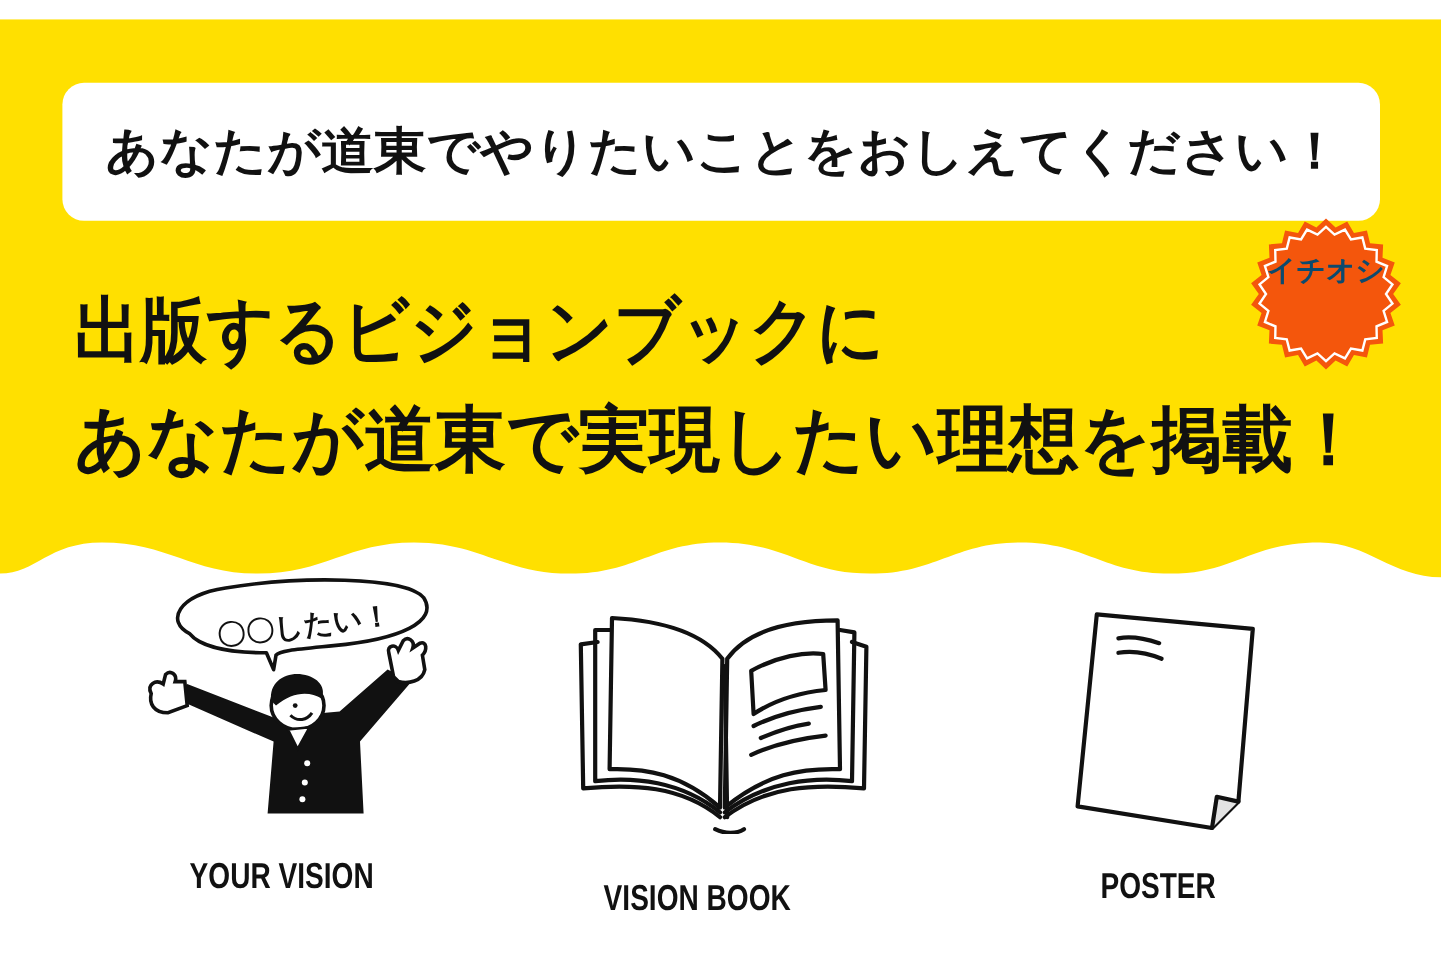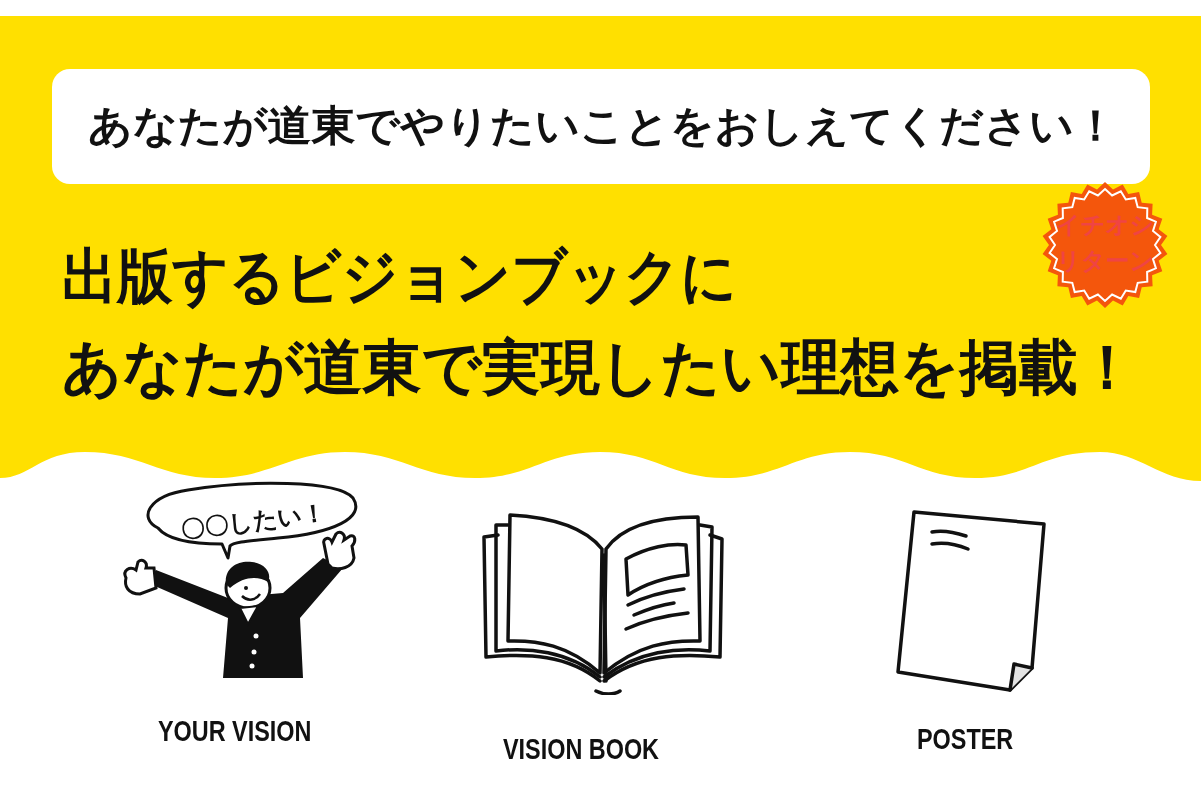--- a/index.html
+++ b/index.html
@@ -26,21 +26,21 @@
     font-size: 60px; font-weight: bold; color: #111111; line-height: 70px;
     transform-origin: left top;
   }
   .headline.l1 { top: 225px; }
   .headline.l2 { top: 316px; }
   .badge {
     position: absolute; left: 1041px; top: 165px; width: 128px; height: 128px;
   }
   .badge-text {
     position: absolute; left: 0; top: 26px; width: 128px; text-align: center;
-    color: #ef4444; font-weight: bold; font-size: 24px; line-height: 36px;
+    color: #0c4a6e; font-weight: bold; font-size: 24px; line-height: 36px;
   }
   .illus { position: absolute; }
   .label {
     position: absolute; font-family: "Liberation Sans", "DejaVu Sans", sans-serif;
     font-weight: bold; font-size: 30px; color: #111111; white-space: nowrap;
     transform-origin: left top; transform: scaleX(0.78); line-height: 34px;
   }
 </style>
 </head>
 <body>
@@ -66,21 +66,20 @@
   <div class="headline l1" id="h1" style="transform: scaleX(0.919619);">出版するビジョンブックに</div>
   <div class="headline l2" id="h2" style="transform: scaleX(0.983532);">あなたが道東で実現したい理想を掲載！</div>
 
   <div class="badge">
     <svg width="128" height="128" viewBox="0 0 128 128">
       <polygon id="burst-outer" fill="#F4560C" points="64.0,1.0 72.0,8.6 81.7,3.6 87.3,13.1 98.1,11.0 100.7,21.7 111.6,22.7 111.1,33.7 121.3,37.8 117.7,48.2 126.4,55.0 120.0,64.0 126.4,73.0 117.7,79.8 121.3,90.2 111.1,94.3 111.6,105.3 100.7,106.3 98.1,117.0 87.3,114.9 81.7,124.4 72.0,119.4 64.0,127.0 56.0,119.4 46.3,124.4 40.7,114.9 29.9,117.0 27.3,106.3 16.4,105.3 16.9,94.3 6.7,90.2 10.3,79.8 1.6,73.0 8.0,64.0 1.6,55.0 10.3,48.2 6.7,37.8 16.9,33.7 16.4,22.7 27.3,21.7 29.9,11.0 40.7,13.1 46.3,3.6 56.0,8.6"></polygon>
       <polygon id="burst-inner" fill="none" stroke="#ffffff" stroke-width="2" points="64.0,8.0 71.1,14.5 79.8,10.3 84.8,18.5 94.3,16.9 96.7,26.2 106.3,27.3 106.1,37.0 114.9,40.7 112.0,49.9 119.4,56.0 114.0,64.0 119.4,72.0 112.0,78.1 114.9,87.3 106.1,91.0 106.3,100.7 96.7,101.8 94.3,111.1 84.8,109.5 79.8,117.7 71.1,113.5 64.0,120.0 56.9,113.5 48.2,117.7 43.2,109.5 33.7,111.1 31.3,101.8 21.7,100.7 21.9,91.0 13.1,87.3 16.0,78.1 8.6,72.0 14.0,64.0 8.6,56.0 16.0,49.9 13.1,40.7 21.9,37.0 21.7,27.3 31.3,26.2 33.7,16.9 43.2,18.5 48.2,10.3 56.9,14.5"></polygon>
     </svg>
     <div class="badge-text">
       <div>イチオシ</div>
-      <div>リターン</div>
     </div>
   </div>
 </div>
 
 <div class="illus" style="left:118px; top:478px; width:250px; height:210px;">
   <svg width="250" height="210" viewBox="0 0 250 210">
 
     <path d="M40,50 C20,40 30,18 70,12 C130,2 220,2 235,20 C248,40 215,55 160,60 C130,63 115,64 112,68 L110,80 L104,66 C70,66 48,60 40,50 Z" fill="none" stroke="#111" stroke-width="3" stroke-linejoin="round"></path>
     <text x="62" y="52" font-size="24" font-weight="bold" fill="#111" font-family="DejaVu Sans, sans-serif" transform="rotate(-7 130 40)">〇〇したい！</text>
 

